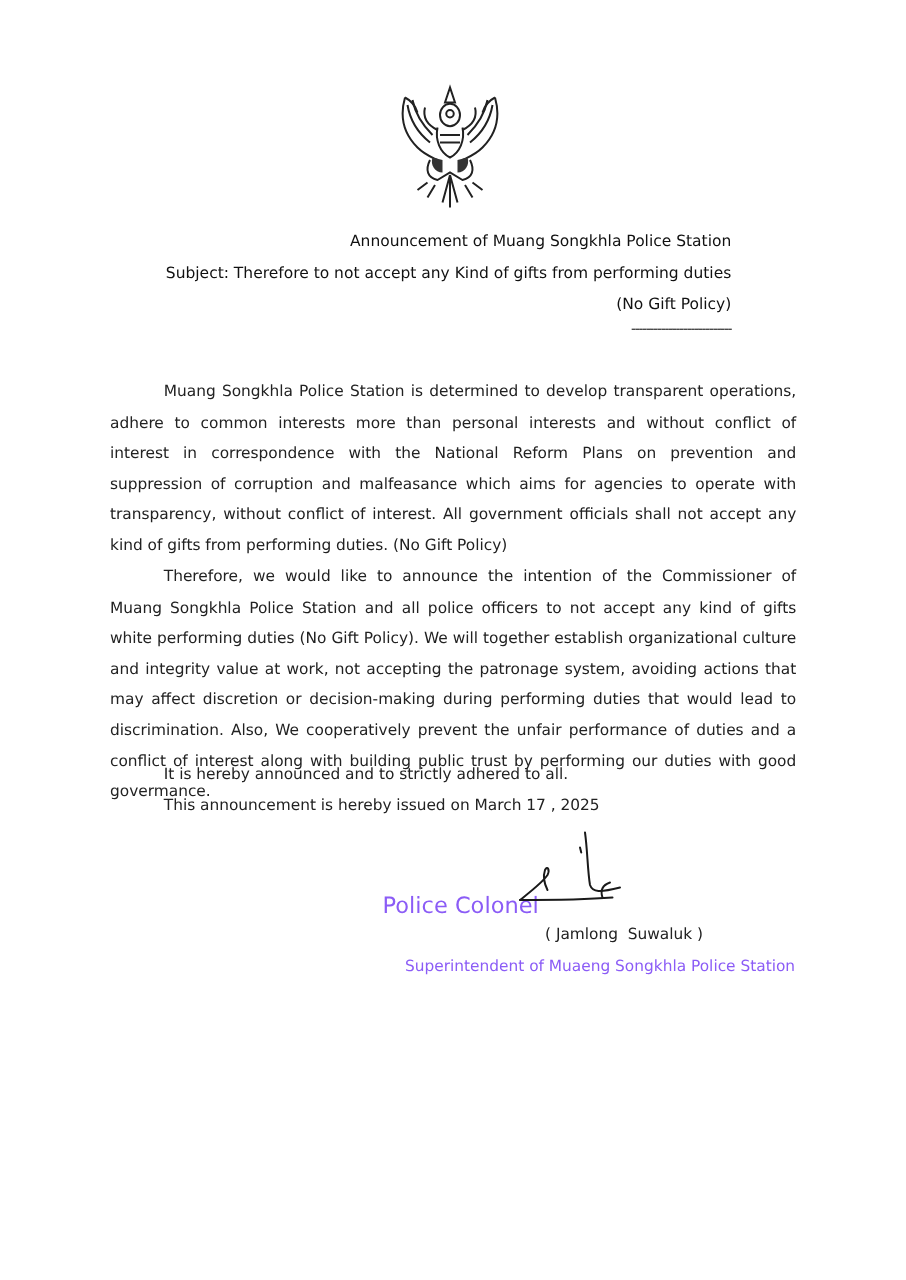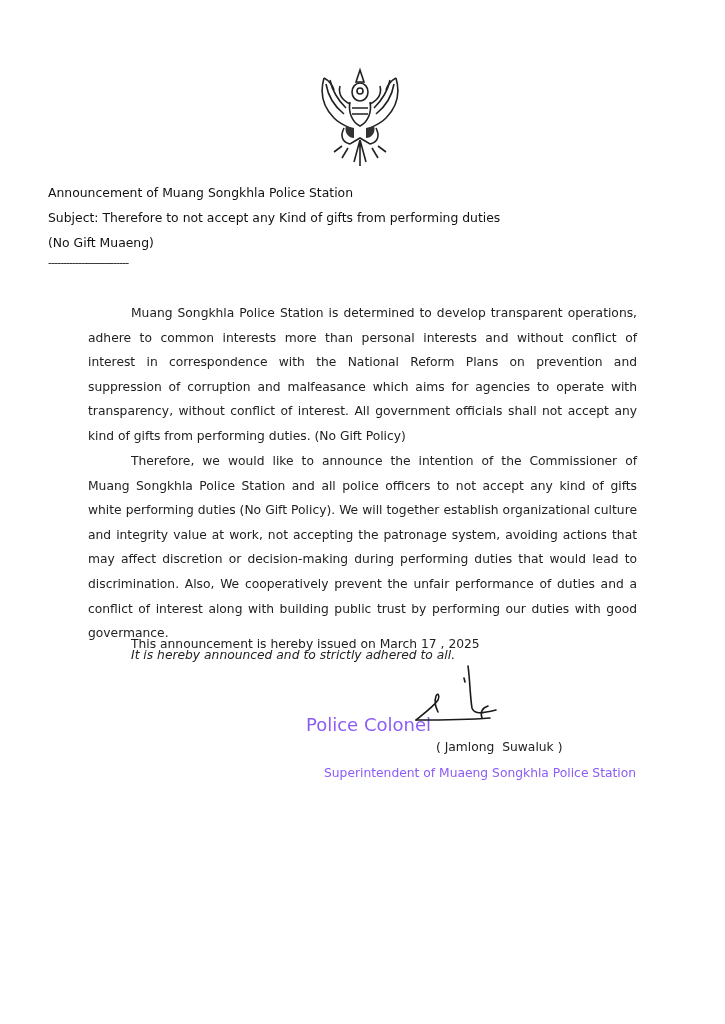--- a/index.html
+++ b/index.html
@@ -2,38 +2,38 @@
 <html><head>
   <meta charset="utf-8">
   <style>
     html, body { margin: 0; padding: 0; background: #ffffff; }
     body {
       width: 725px; height: 1024px; position: relative; overflow: hidden;
       font-family: "DejaVu Sans", sans-serif; color: #1a1a1a;
     }
     .emblem { position: absolute; left: 318px; top: 66px; width: 84px; height: 104px; }
     .title {
-      position: absolute; left: 0; width: 585px; text-align: left;
-      font-size: 12.4px; font-weight: normal; color: #111; padding-left: 48px;
+      position: absolute; left: 0; width: 585px; text-align: right;
+      font-size: 12.4px; font-weight: normal; color: #111;
     }
     .t1 { top: 185px; }
     .t2 { top: 210px; }
     .t3 { top: 235px; }
     .t4 { top: 256px; letter-spacing: -1px; font-size: 11px; }
     .para {
       position: absolute; left: 88px; width: 549px;
       font-size: 12.3px; line-height: 24.6px; text-align: justify;
       text-indent: 43px; margin: 0; color: #222;
     }
     .p1 { top: 285px; margin-top: 16px; }
     .p2 { top: 449px; }
     .line {
       position: absolute; left: 131px; font-size: 12.3px; color: #222; margin: 0;
     }
-    .l1 { top: 648px; font-style: italic; }
+    .l1 { top: 612px; }
     .l2 { top: 637px; }
     .rank { position: absolute; left: 306px; top: 714px; font-size: 18px; color: #8b5cf6; }
     .signature { position: absolute; left: 408px; top: 662px; width: 100px; height: 70px; }
     .name { position: absolute; left: 398px; top: 740px; font-size: 12.3px; color: #222; white-space: pre; margin-left: 38px; }
     .position { position: absolute; left: 324px; top: 766px; font-size: 12.3px; color: #8b5cf6; }
   </style>
 </head>
 <body>
 
 <svg class="emblem" viewBox="0 0 84 104">
@@ -66,21 +66,21 @@
     <path d="M42 74 L36 96 M42 74 L42 100 M42 74 L48 96"></path>
   </g>
   <g fill="#333">
     <path d="M28 60 C26 66,30 72,36 72 L36 62 Z"></path>
     <path d="M56 60 C58 66,54 72,48 72 L48 62 Z"></path>
   </g>
 </svg>
 
 <div class="title t1">Announcement of Muang Songkhla Police Station</div>
 <div class="title t2">Subject: Therefore to not accept any Kind of gifts from performing duties</div>
-<div class="title t3">(No Gift Muaeng)</div>
+<div class="title t3">(No Gift Policy)</div>
 <div class="title t4">---------------------------</div>
 
 <p class="para p1">Muang Songkhla Police Station is determined to develop transparent operations, adhere to common interests more than personal interests and without conflict of interest in correspondence with the National Reform Plans on prevention and suppression of corruption and malfeasance which aims for agencies to operate with transparency, without conflict of interest. All government officials shall not accept any kind of gifts from performing duties. (No Gift Policy)</p>
 <p class="para p2">Therefore, we would like to announce the intention of the Commissioner of Muang Songkhla Police Station and all police officers to not accept any kind of gifts white performing duties (No Gift Policy). We will together establish organizational culture and integrity value at work, not accepting the patronage system, avoiding actions that may affect discretion or decision-making during performing duties that would lead to discrimination. Also, We cooperatively prevent the unfair performance of duties and a conflict of interest along with building public trust by performing our duties with good govermance.</p>
 
 <p class="line l1">It is hereby announced and to strictly adhered to all.</p>
 <p class="line l2">This announcement is hereby issued on March 17 , 2025</p>
 
 <div class="rank">Police Colonel</div>
 

